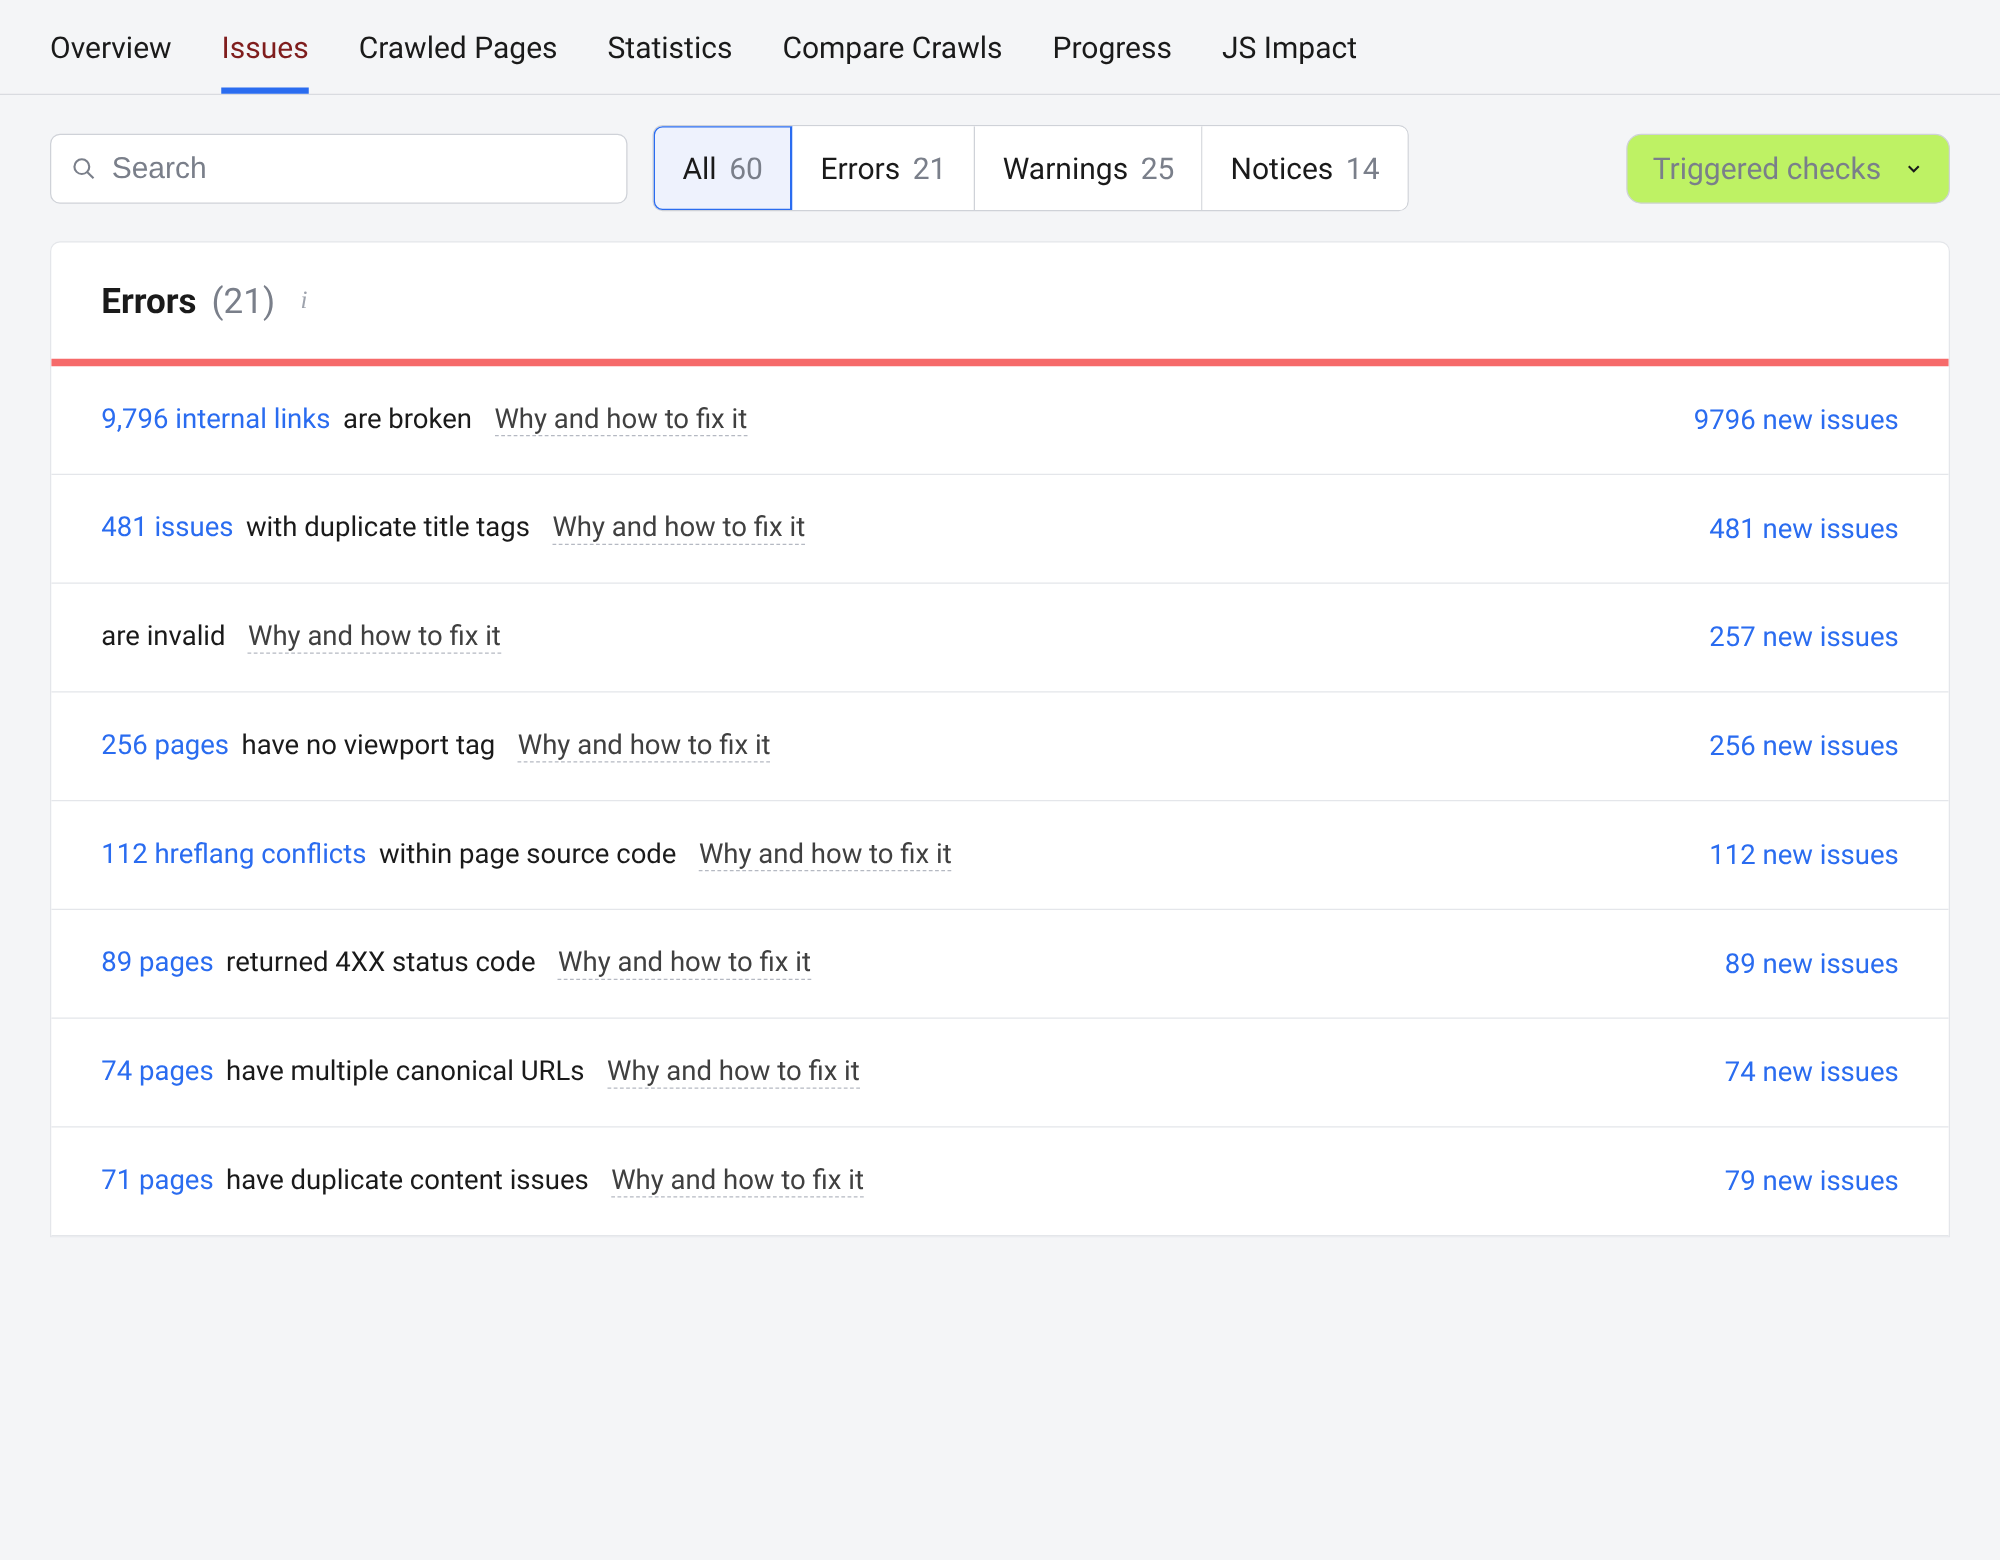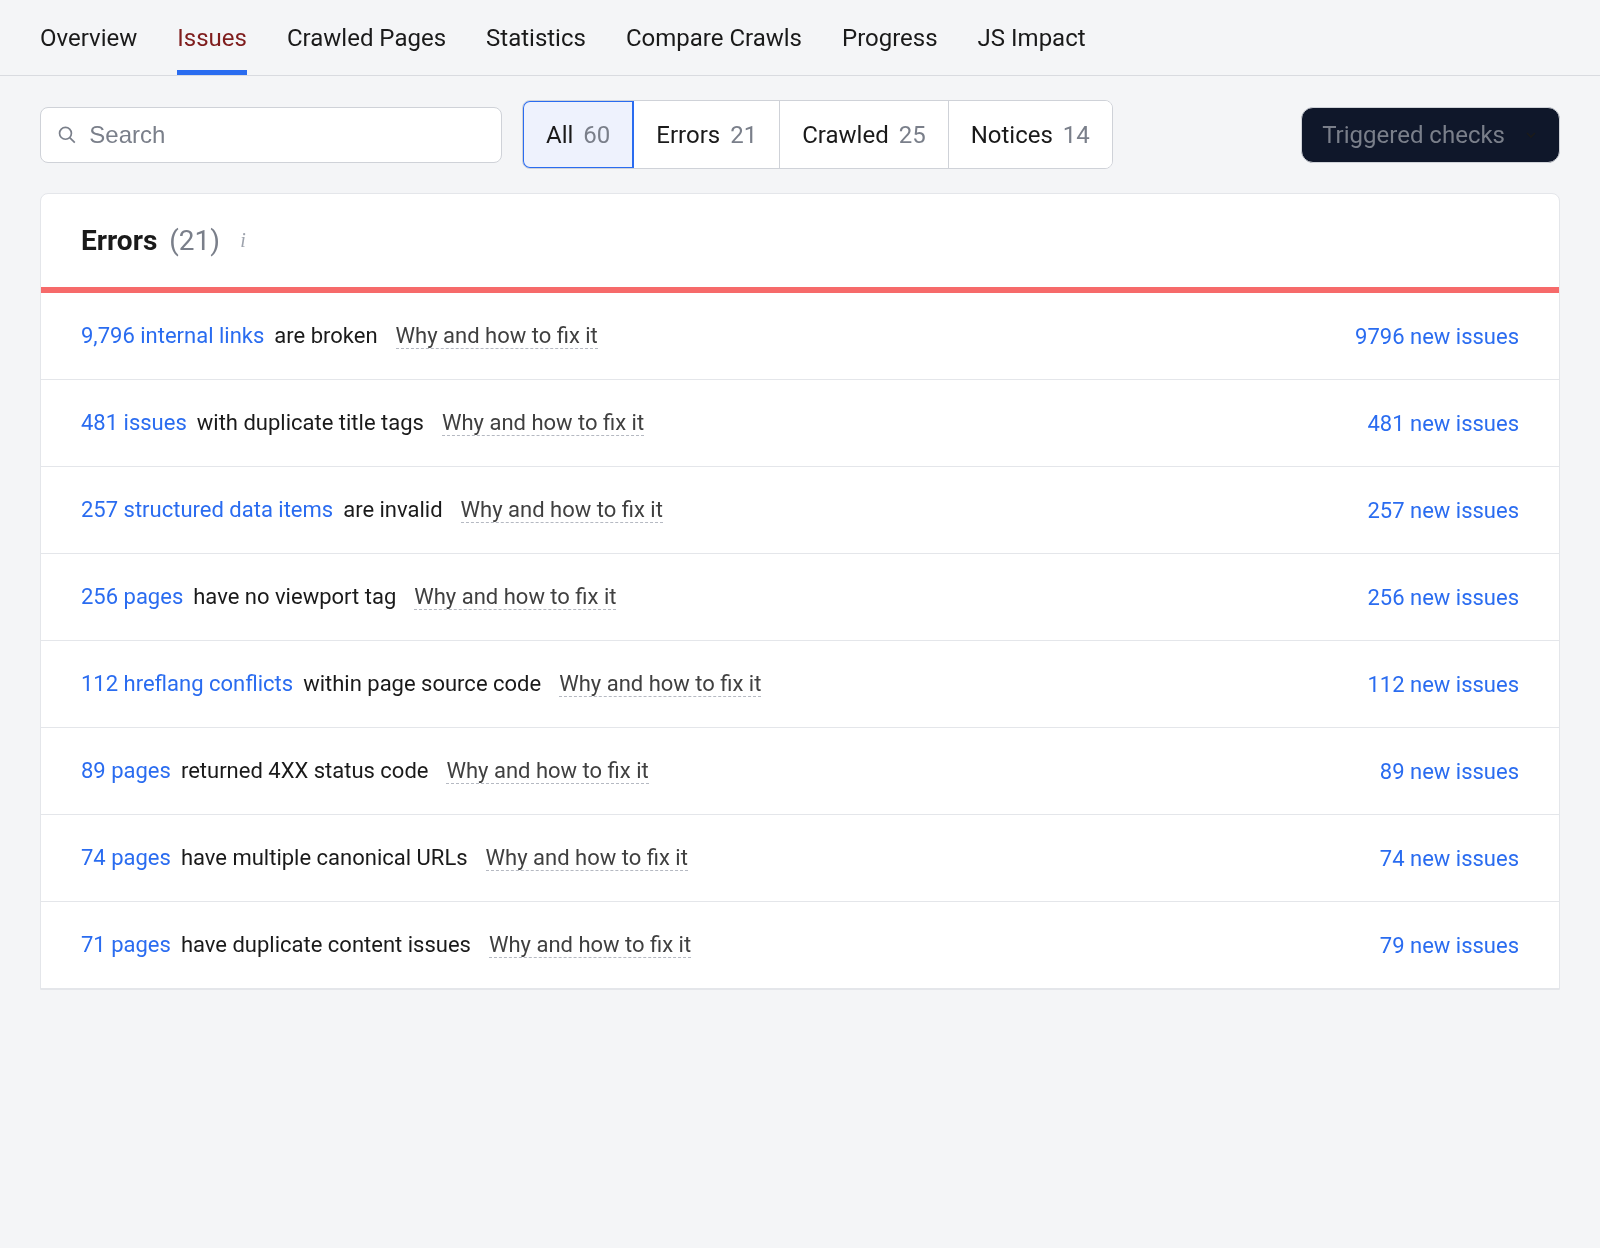--- a/index.html
+++ b/index.html
@@ -87,21 +87,21 @@
   border: 2px solid #2a6cf0;
   border-radius: 8px 0 0 8px;
   margin: -1px 0 -1px -1px;
 }
 .filter-count { color: #7a7f8a; }
 .spacer { flex: 1; }
 .dropdown {
   display: flex;
   align-items: center;
   gap: 18px;
-  background: #0f172a;
+  background: #bef264;
   border: 1px solid #cfd2d8;
   border-radius: 12px;
   height: 56px;
   padding: 0 20px;
   font-size: 24px;
   color: #7a7f8a;
   cursor: pointer;
 }
 .chevron-down {
   width: 16px; height: 16px;
@@ -192,21 +192,21 @@
   <div class="filter-group" id="filter-group">
       <div class="filter-btn active">
         <span>All</span>
         <span class="filter-count">60</span>
       </div>
       <div class="filter-btn">
         <span>Errors</span>
         <span class="filter-count">21</span>
       </div>
       <div class="filter-btn">
-        <span>Crawled</span>
+        <span>Warnings</span>
         <span class="filter-count">25</span>
       </div>
       <div class="filter-btn">
         <span>Notices</span>
         <span class="filter-count">14</span>
       </div>
     </div>
 
   <div class="spacer"></div>
 
@@ -237,21 +237,20 @@
       <div class="issue-row">
         <div class="issue-left">
           <span class="issue-link">481 issues</span>
           <span class="issue-text">with duplicate title tags</span>
           <span class="why-link">Why and how to fix it</span>
         </div>
         <div class="issue-right">481 new issues</div>
       </div>
       <div class="issue-row">
         <div class="issue-left">
-          <span class="issue-link">257 structured data items</span>
           <span class="issue-text">are invalid</span>
           <span class="why-link">Why and how to fix it</span>
         </div>
         <div class="issue-right">257 new issues</div>
       </div>
       <div class="issue-row">
         <div class="issue-left">
           <span class="issue-link">256 pages</span>
           <span class="issue-text">have no viewport tag</span>
           <span class="why-link">Why and how to fix it</span>

